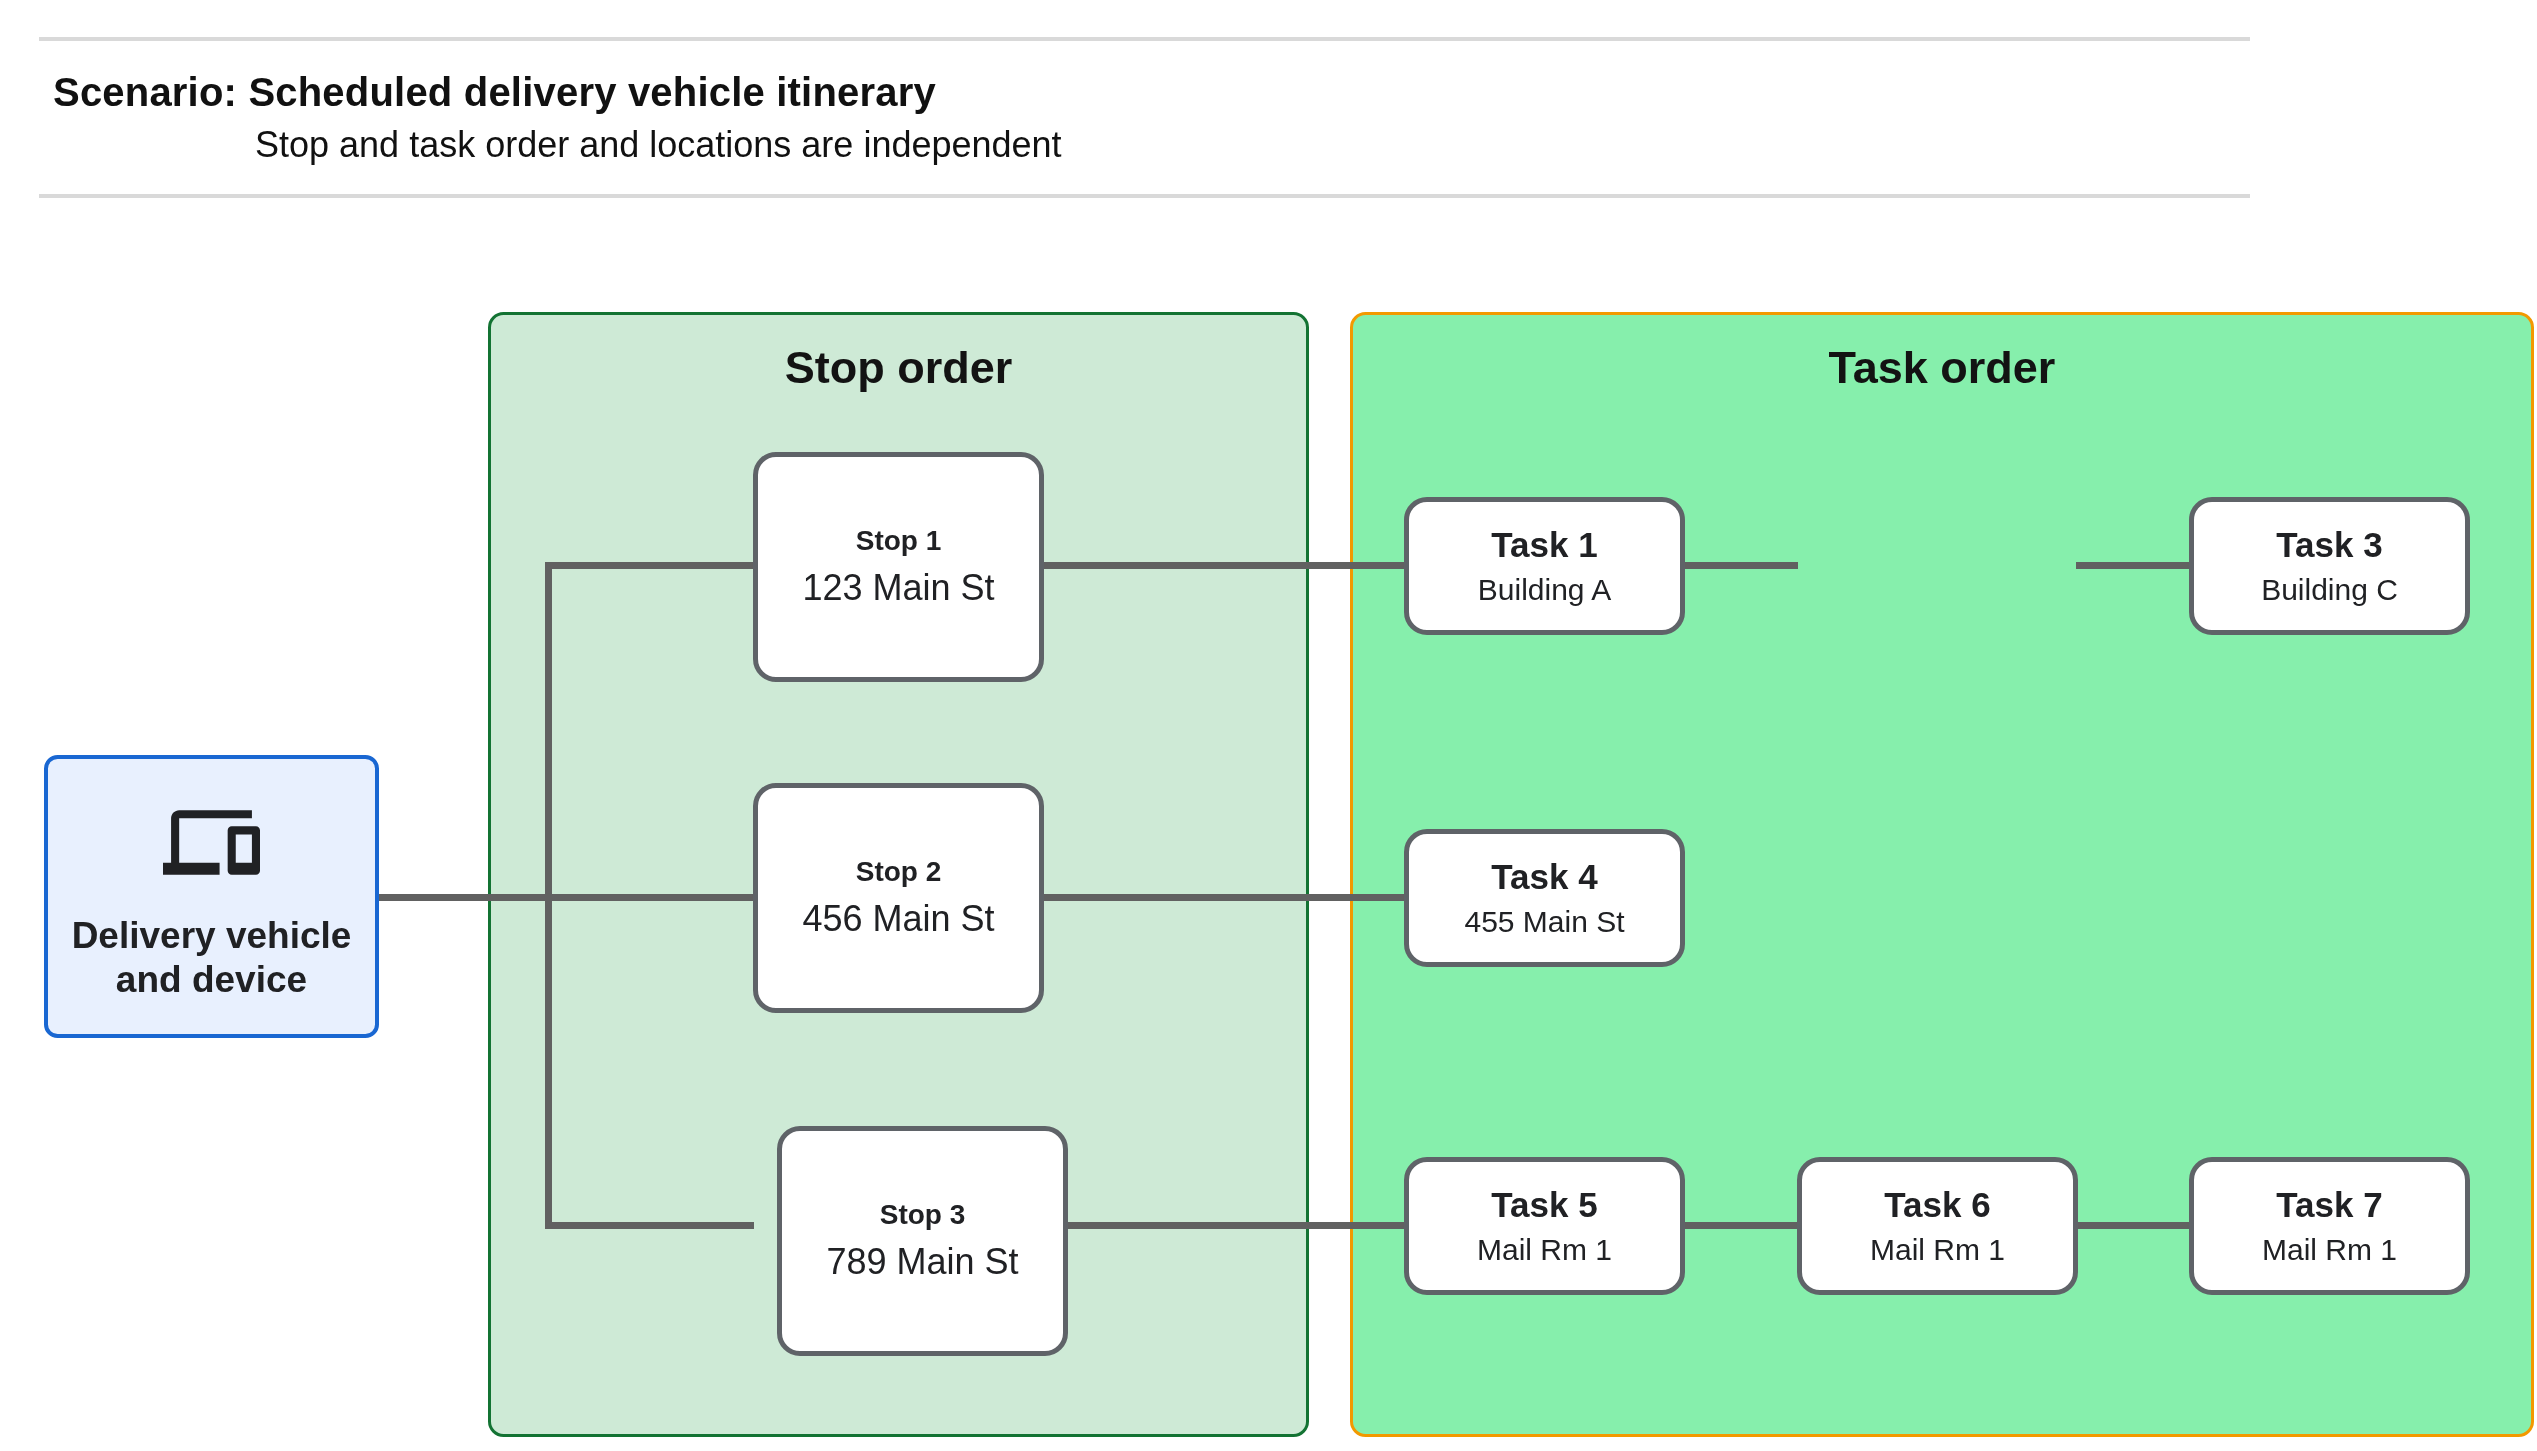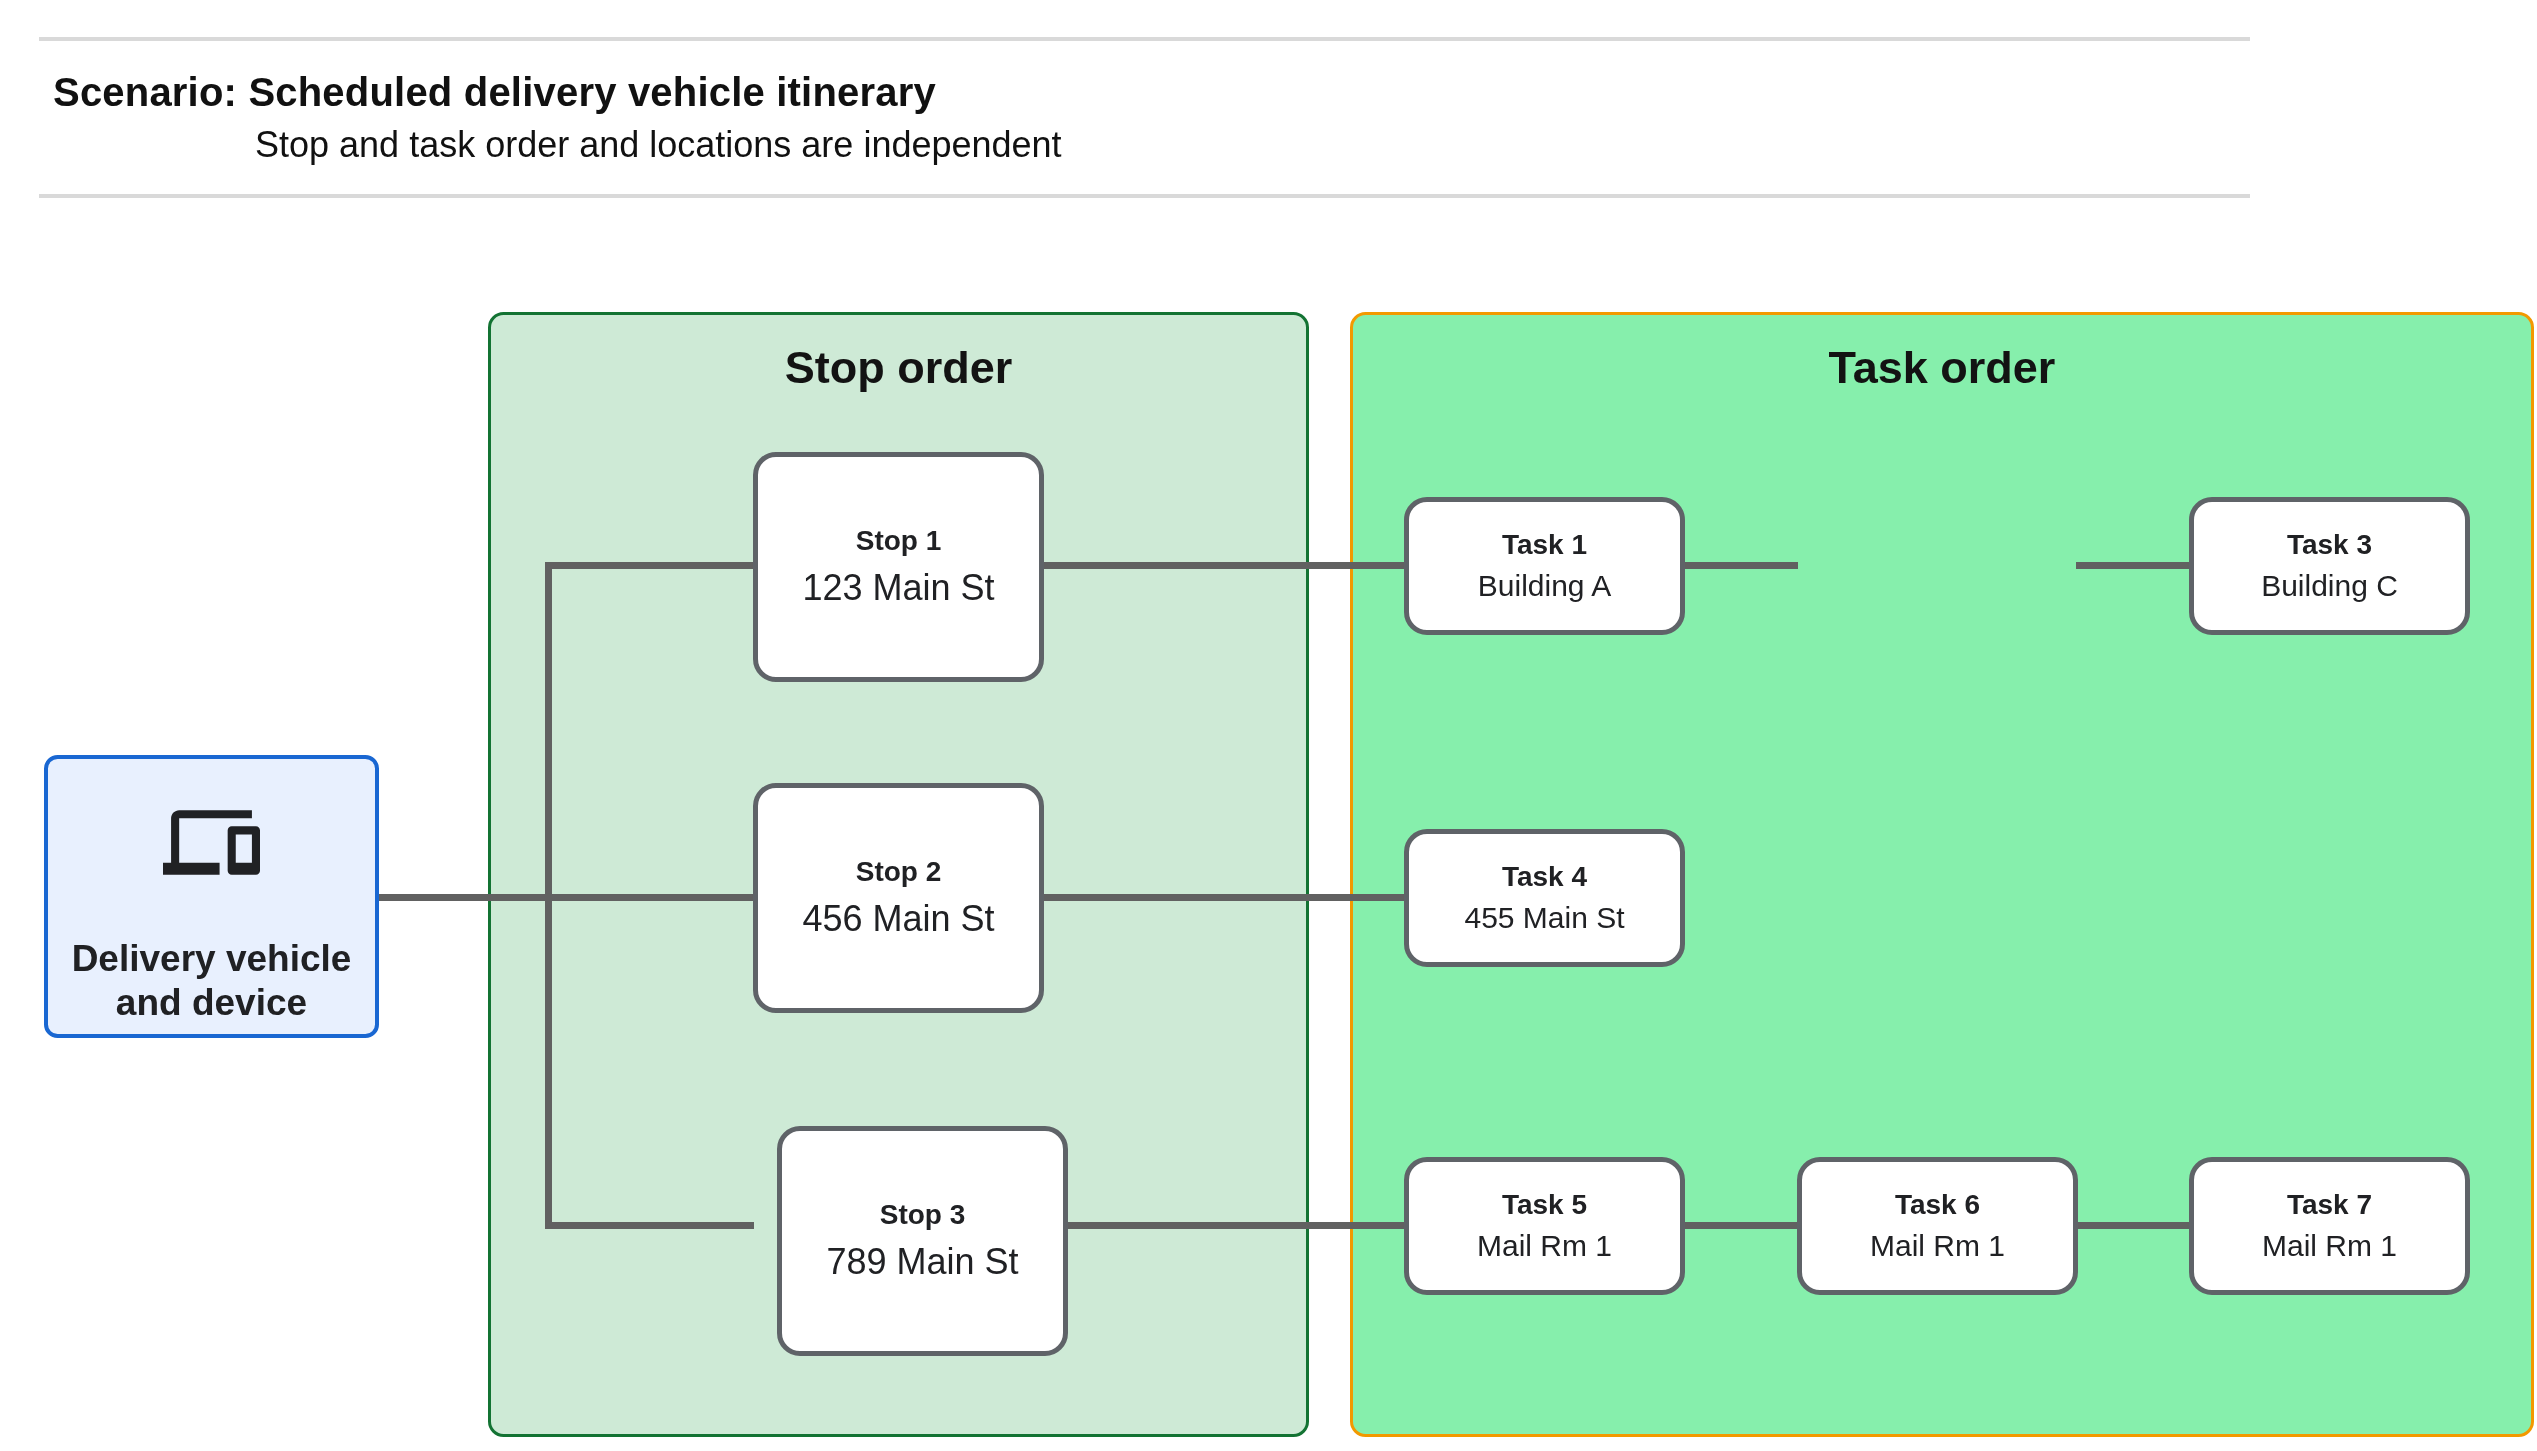--- a/index.html
+++ b/index.html
@@ -121,21 +121,20 @@
 
   .source-node {
     left: 44px;
     top: 755px;
     width: 335px;
     height: 283px;
     background: #e8f0fe;
     border: 4.8px solid #1967d2;
     border-radius: 13.6px;
     justify-content: flex-start;
-    gap: 23px;
   }
   .source-node .devices-icon {
     margin-top: 35px;
     width: 97px;
     height: 97px;
     flex: 0 0 auto;
   }
   .source-label {
     margin-top: 23px;
     font-size: 37px;
@@ -152,21 +151,21 @@
   .stop-node .node-title { font-size: 28px; margin-bottom: 9.7px; }
   .stop-node .node-subtitle { font-size: 36px; }
   .stop-1 { top: 452px; }
   .stop-2 { top: 783px; }
   .stop-3 { top: 1126px; margin-left: 24px; }
 
   .task-node {
     width: 281px;
     height: 138px;
   }
-  .task-node .node-title { font-size: 28px; margin-bottom: 7.8px; }
+  .task-node .node-title { font-size: 35px; margin-bottom: 7.8px; }
   .task-node .node-subtitle { font-size: 30px; }
   .row-1 { top: 497px; }
   .row-2 { top: 829px; }
   .row-3 { top: 1157px; }
   .col-1 { left: 1404px; }
   .col-2 { left: 1797px; }
   .col-3 { left: 2189px; }
 </style>
 </head>
 <body>

